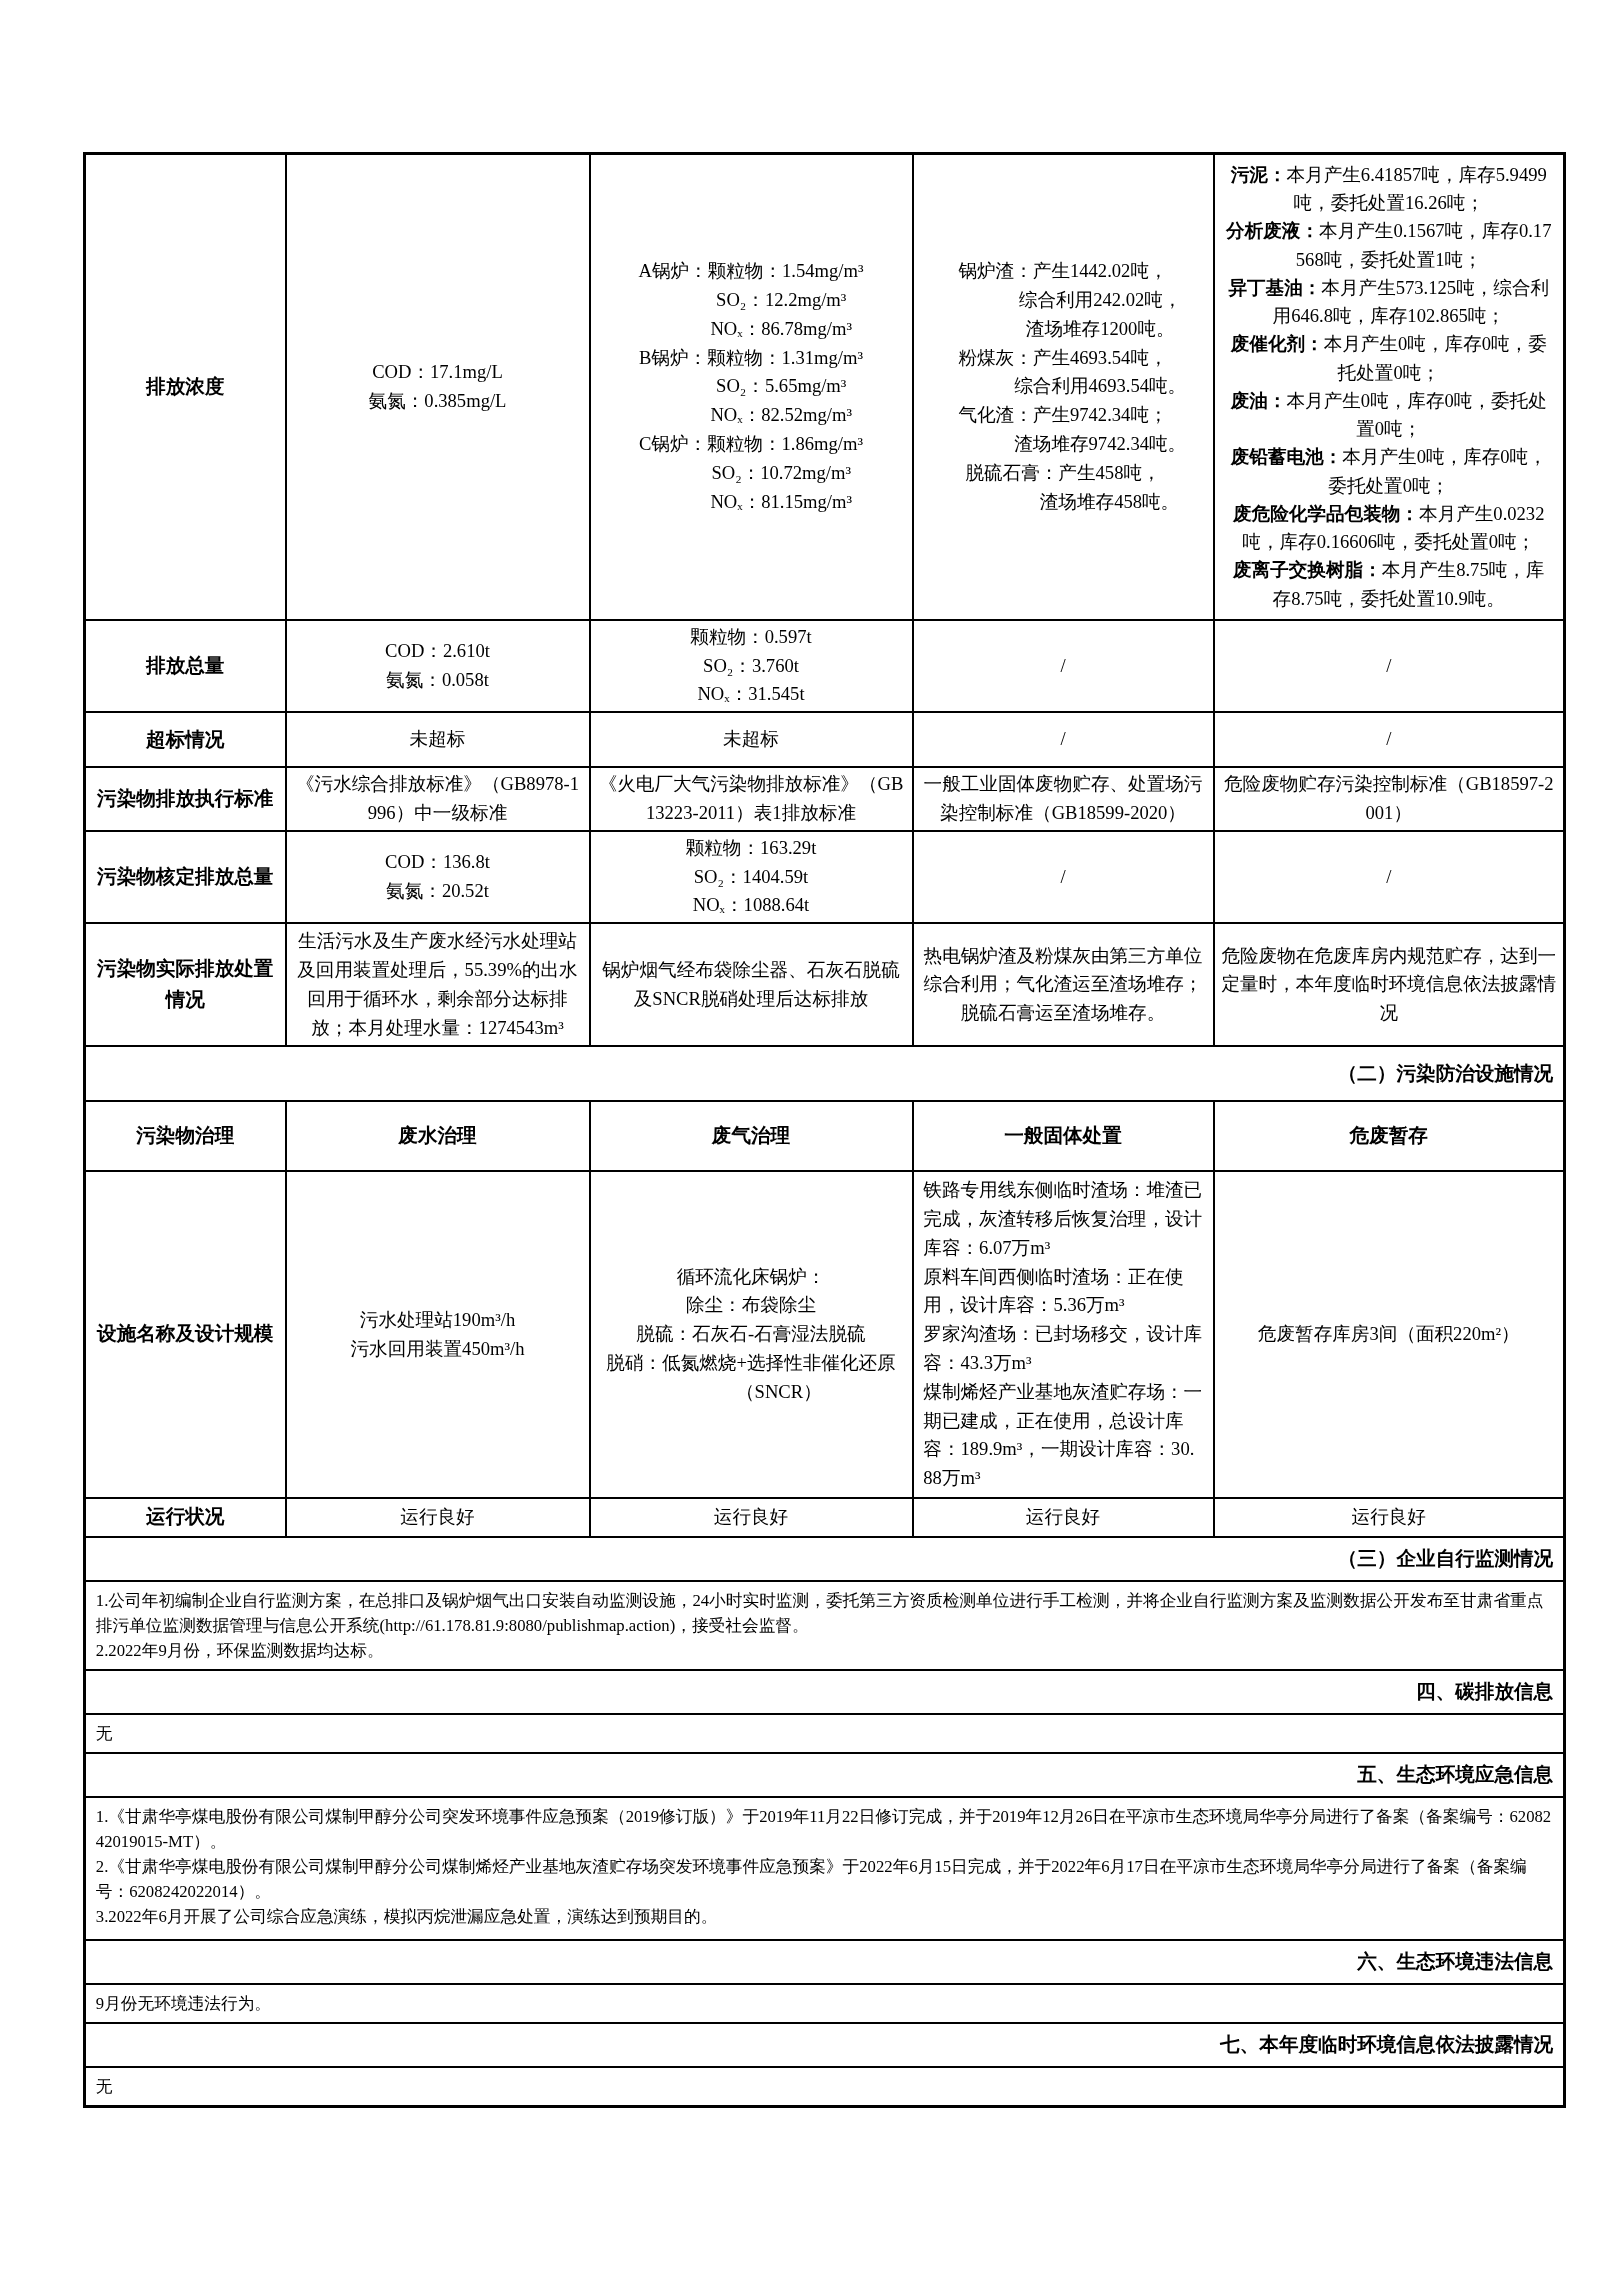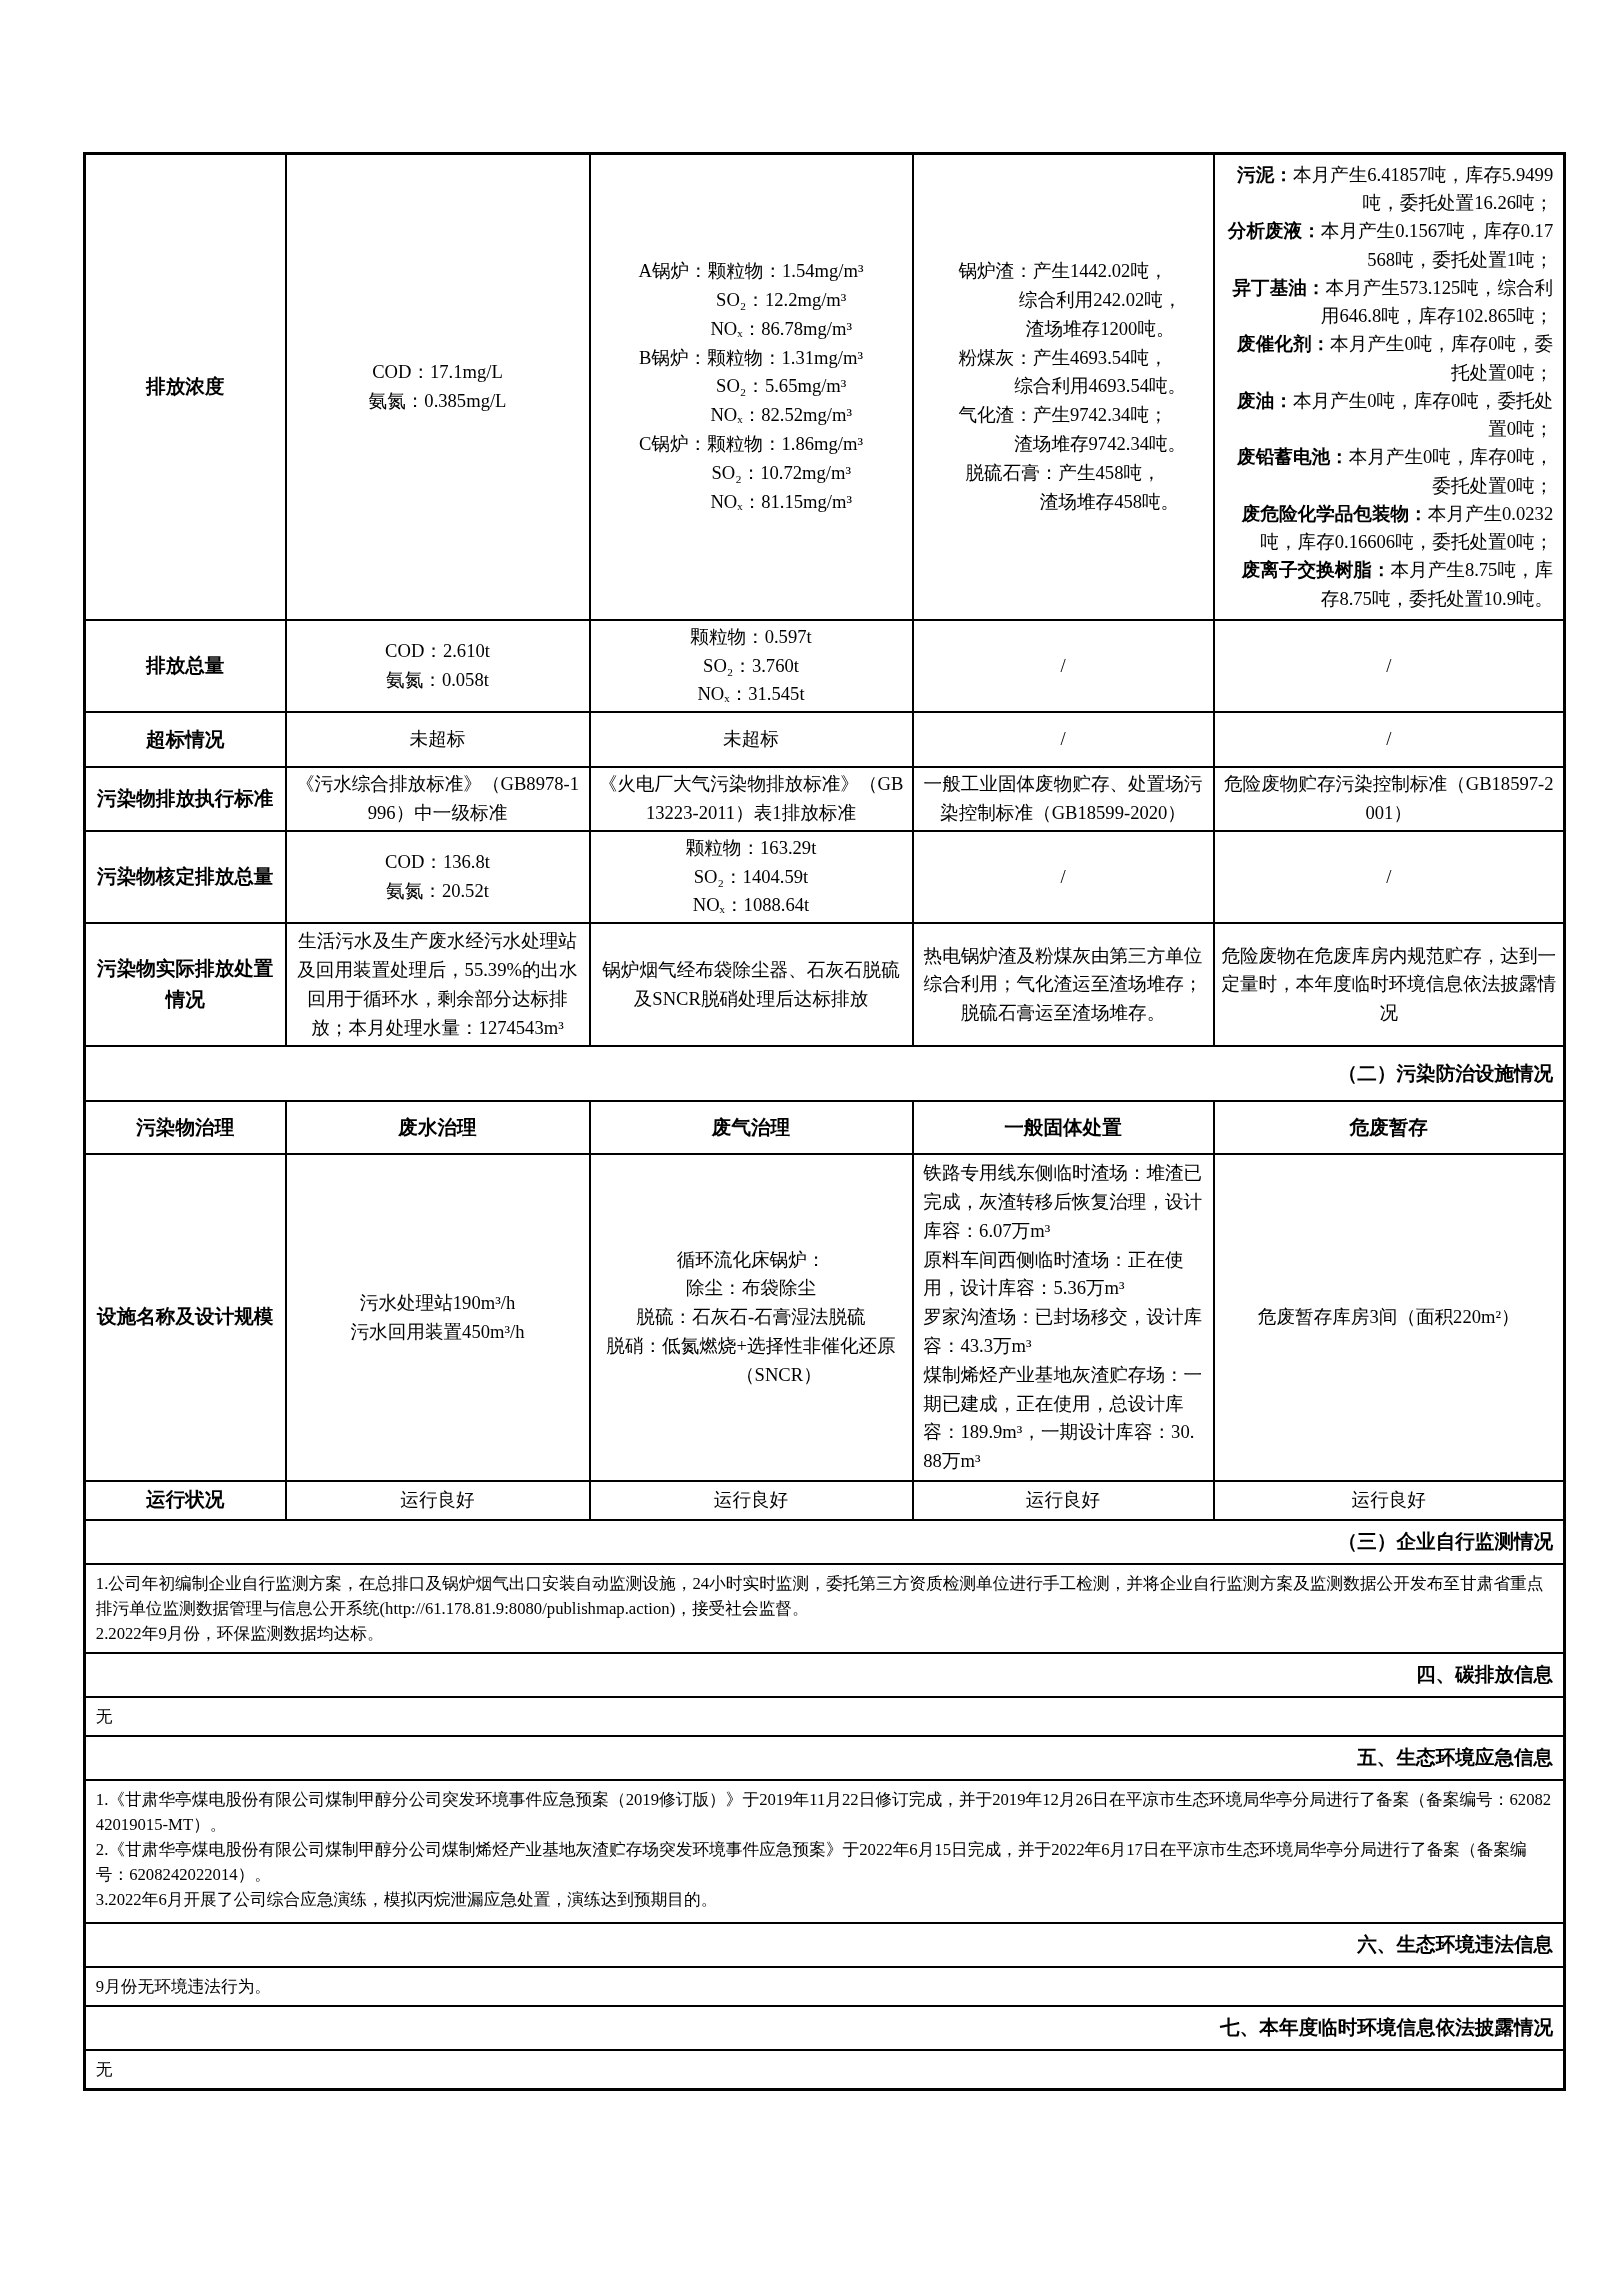--- a/index.html
+++ b/index.html
@@ -14,21 +14,21 @@
   }
   td{
     border:2.9px solid #000;vertical-align:middle;
     font-size:18.6px;line-height:1.55;padding:2px 5.9px;overflow:hidden;
     word-break:break-all;
   }
   td.label{font-weight:bold;text-align:center;font-size:19.6px;padding:2px 9.8px;}
   td.c{text-align:center;}
   .pre{white-space:pre-line;}
   .blk{display:inline-block;text-align:center;vertical-align:middle;}
-  td.hz{vertical-align:top;text-align:right;padding:5.9px 9.8px;line-height:1.52;}
+  td.hz{vertical-align:top;text-align:center;padding:5.9px 9.8px;line-height:1.52;}
   .hz-name{font-weight:bold;}
   td.leftcell{text-align:left;vertical-align:middle;padding:3.9px 9.8px;}
   tr.sec-title td{font-weight:bold;text-align:right;font-size:19.6px;padding:5.9px 9.8px;}
   tr.hdr td{font-weight:bold;text-align:center;font-size:19.6px;}
   tr.body-row td{
     text-align:left;vertical-align:top;padding:5.9px 9.8px;
     font-size:16.7px;line-height:1.5;white-space:pre-line;font-weight:normal;
   }
 </style>
 </head>
@@ -121,21 +121,21 @@
       <td class="label">污染物实际排放处置情况</td>
       <td class="c">生活污水及生产废水经污水处理站及回用装置处理后，55.39%的出水回用于循环水，剩余部分达标排放；本月处理水量：1274543m³</td>
       <td class="c">锅炉烟气经布袋除尘器、石灰石脱硫及SNCR脱硝处理后达标排放</td>
       <td class="c">热电锅炉渣及粉煤灰由第三方单位综合利用；气化渣运至渣场堆存；脱硫石膏运至渣场堆存。</td>
       <td class="c">危险废物在危废库房内规范贮存，达到一定量时，本年度临时环境信息依法披露情况</td>
     </tr>
 
     <tr class="sec-title" style="height:55px">
       <td colspan="5">（二）污染防治设施情况</td>
     </tr>
-    <tr class="hdr" style="height:53px">
+    <tr class="hdr" style="height:70px">
       <td>污染物治理</td>
       <td>废水治理</td>
       <td>废气治理</td>
       <td>一般固体处置</td>
       <td>危废暂存</td>
     </tr>
 
     <tr style="height:284px">
       <td class="label">设施名称及设计规模</td>
       <td class="c pre">污水处理站190m³/h

